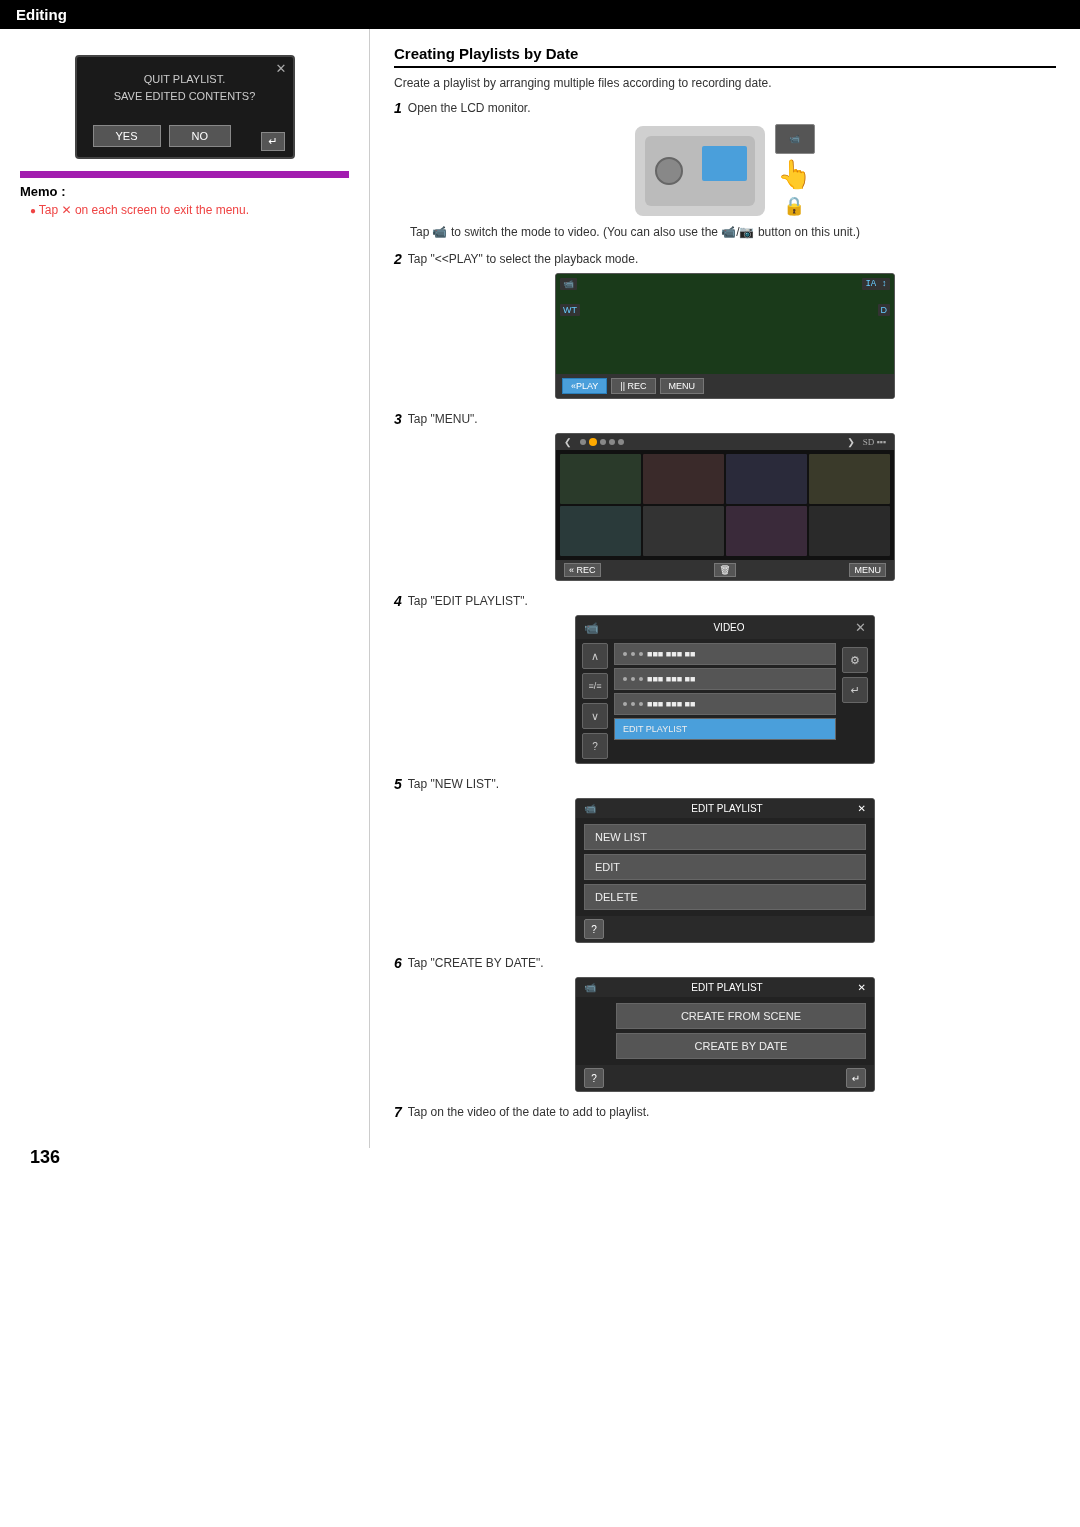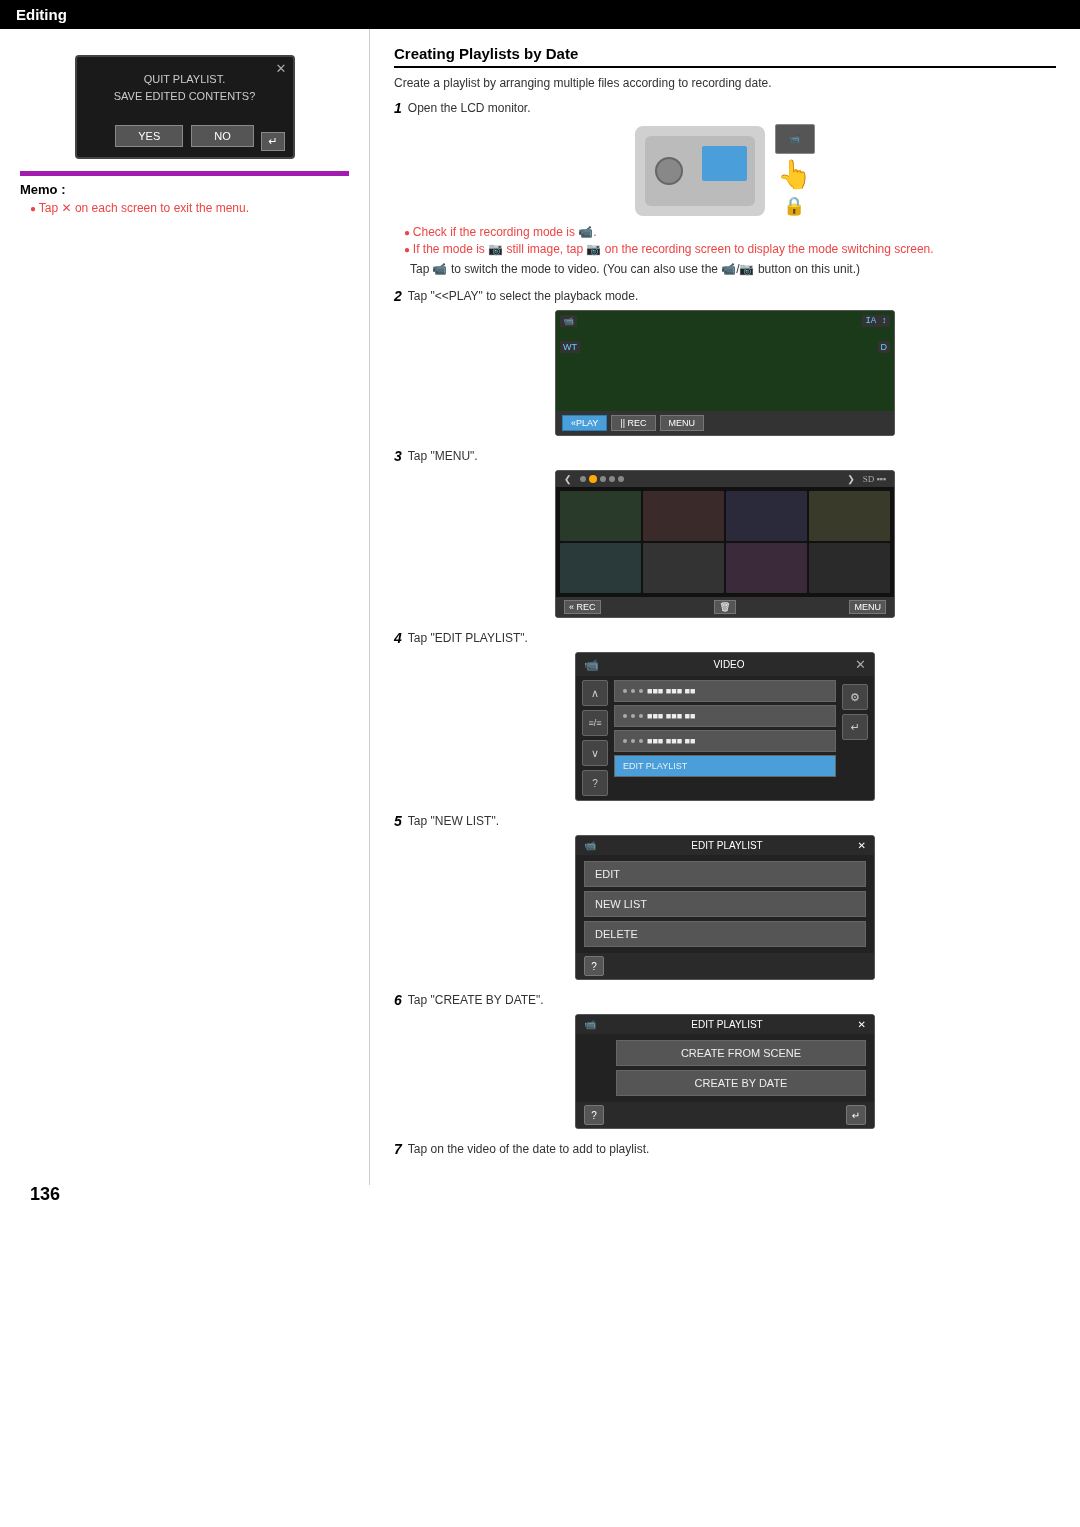--- a/index.html
+++ b/index.html
@@ -61,21 +61,21 @@
     }
     .quit-dialog .dialog-title {
       font-size: 11px;
       color: #ccc;
       margin-bottom: 10px;
       line-height: 1.5;
     }
     .dialog-buttons {
       display: flex;
       gap: 8px;
-      justify-content: center;
+      justify-content: flex-start;
       margin-top: 21px;
     }
     .dialog-btn {
       background: #555;
       border: 1px solid #888;
       color: #fff;
       font-size: 11px;
       padding: 4px 22px;
       cursor: pointer;
     }
@@ -94,21 +94,21 @@
       background: #555;
       border: 1px solid #888;
       color: #fff;
       font-size: 11px;
       padding: 2px 6px;
       cursor: pointer;
     }
 
     
     .memo-section {
-      border-top: 5px solid #a21caf;
+      border-top: 7px solid #a21caf;
       margin-top: 12px;
       padding-top: 6px;
     }
     .memo-title {
       font-weight: bold;
       font-size: 13px;
       margin-bottom: 4px;
     }
 
     
@@ -606,24 +606,20 @@
           </div>
         </div>
         <div class="hand-icon-area">
           <div class="icon-small-box">
             <span>📹</span>
           </div>
           <span class="hand-symbol">👆</span>
           <span class="lock-symbol">🔒</span>
         </div>
       </div>
-      <ul class="bullet-list">
-        <li>Check if the recording mode is 📹.</li>
-        <li>If the mode is 📷 still image, tap 📷 on the recording screen to display the mode switching screen.</li>
-      </ul>
       <div class="indent-text">
         Tap 📹 to switch the mode to video. (You can also use the 📹/📷 button on this unit.)
       </div>
     </div>
 
     <div class="step-container">
       <div class="clearfix">
         <span class="step-num">2</span>
         <span class="step-text">Tap "&lt;&lt;PLAY" to select the playback mode.</span>
       </div>
@@ -730,22 +726,22 @@
         <span class="step-text">Tap "NEW LIST".</span>
       </div>
 
       <div class="edit-pl-ui">
         <div class="edit-pl-header">
           <span>📹</span>
           <span>EDIT PLAYLIST</span>
           <span style="cursor:pointer;">✕</span>
         </div>
         <div class="edit-pl-body">
+          <button class="edit-pl-btn">NEW LIST</button>
           <button class="edit-pl-btn">EDIT</button>
-          <button class="edit-pl-btn">NEW LIST</button>
           <button class="edit-pl-btn">DELETE</button>
         </div>
         <div class="edit-pl-footer">
           <div class="help-icon">?</div>
         </div>
       </div>
     </div>
 
     <div class="step-container">
       <div class="clearfix">

